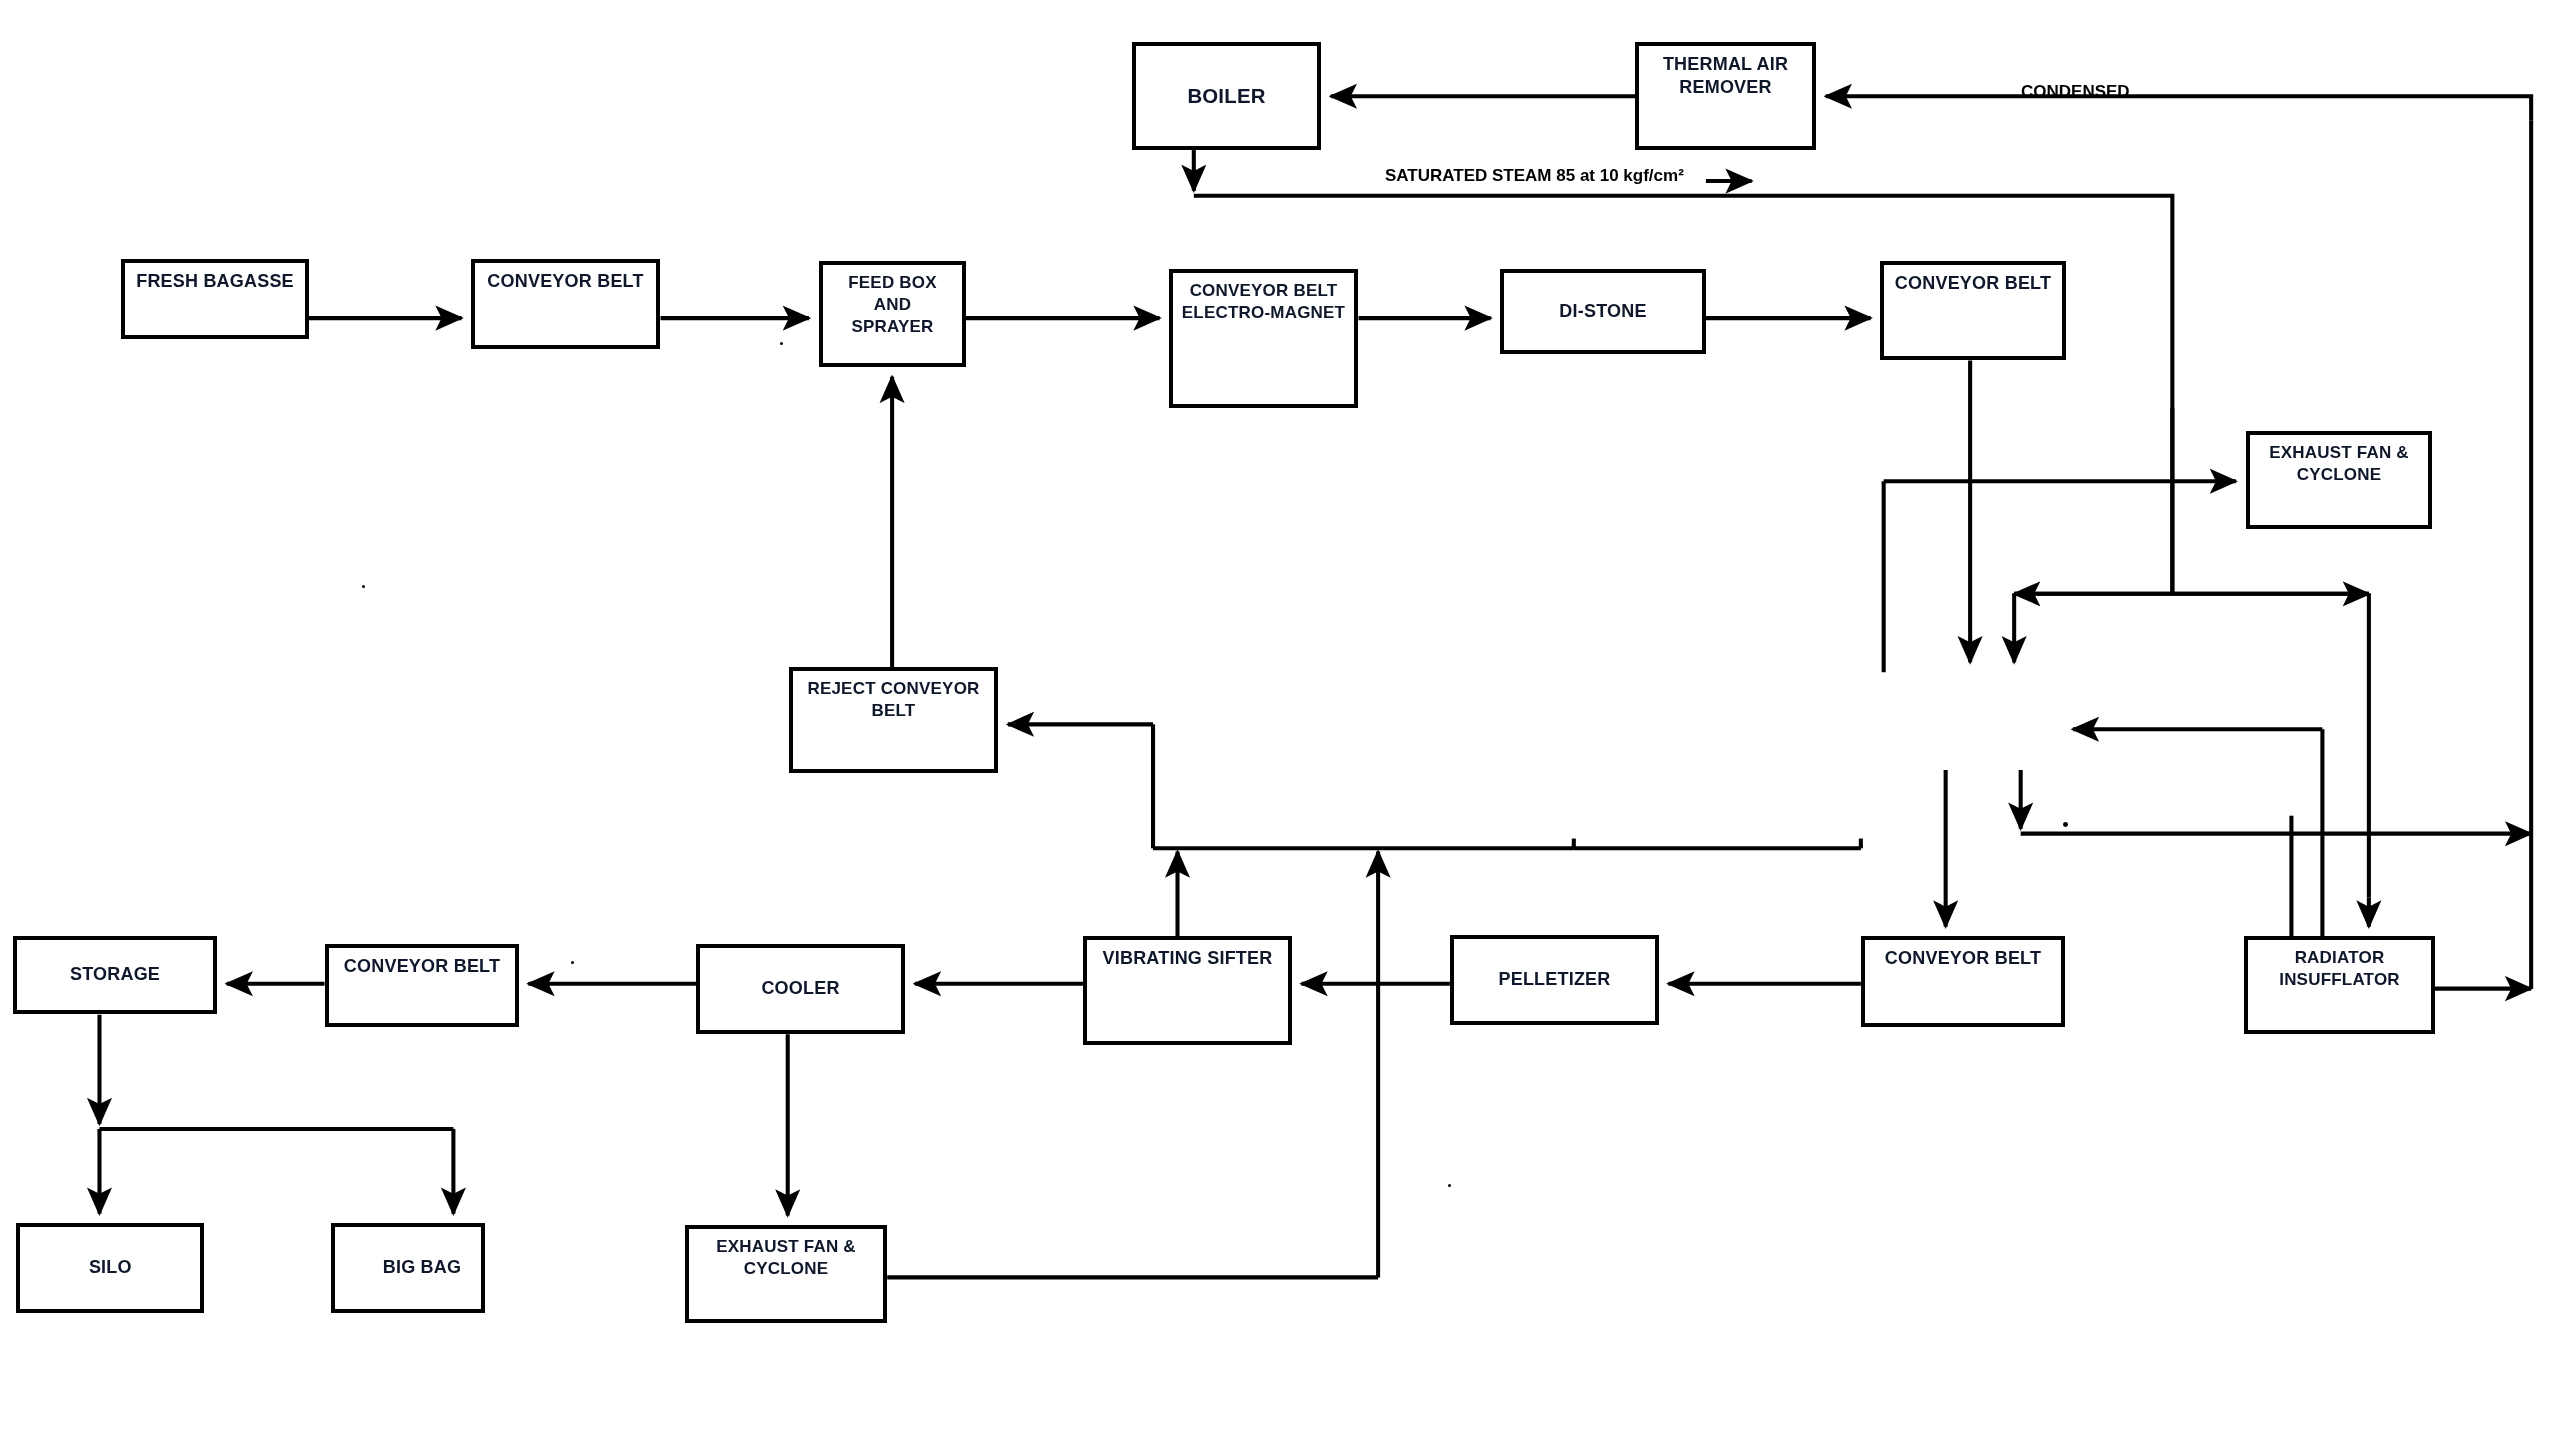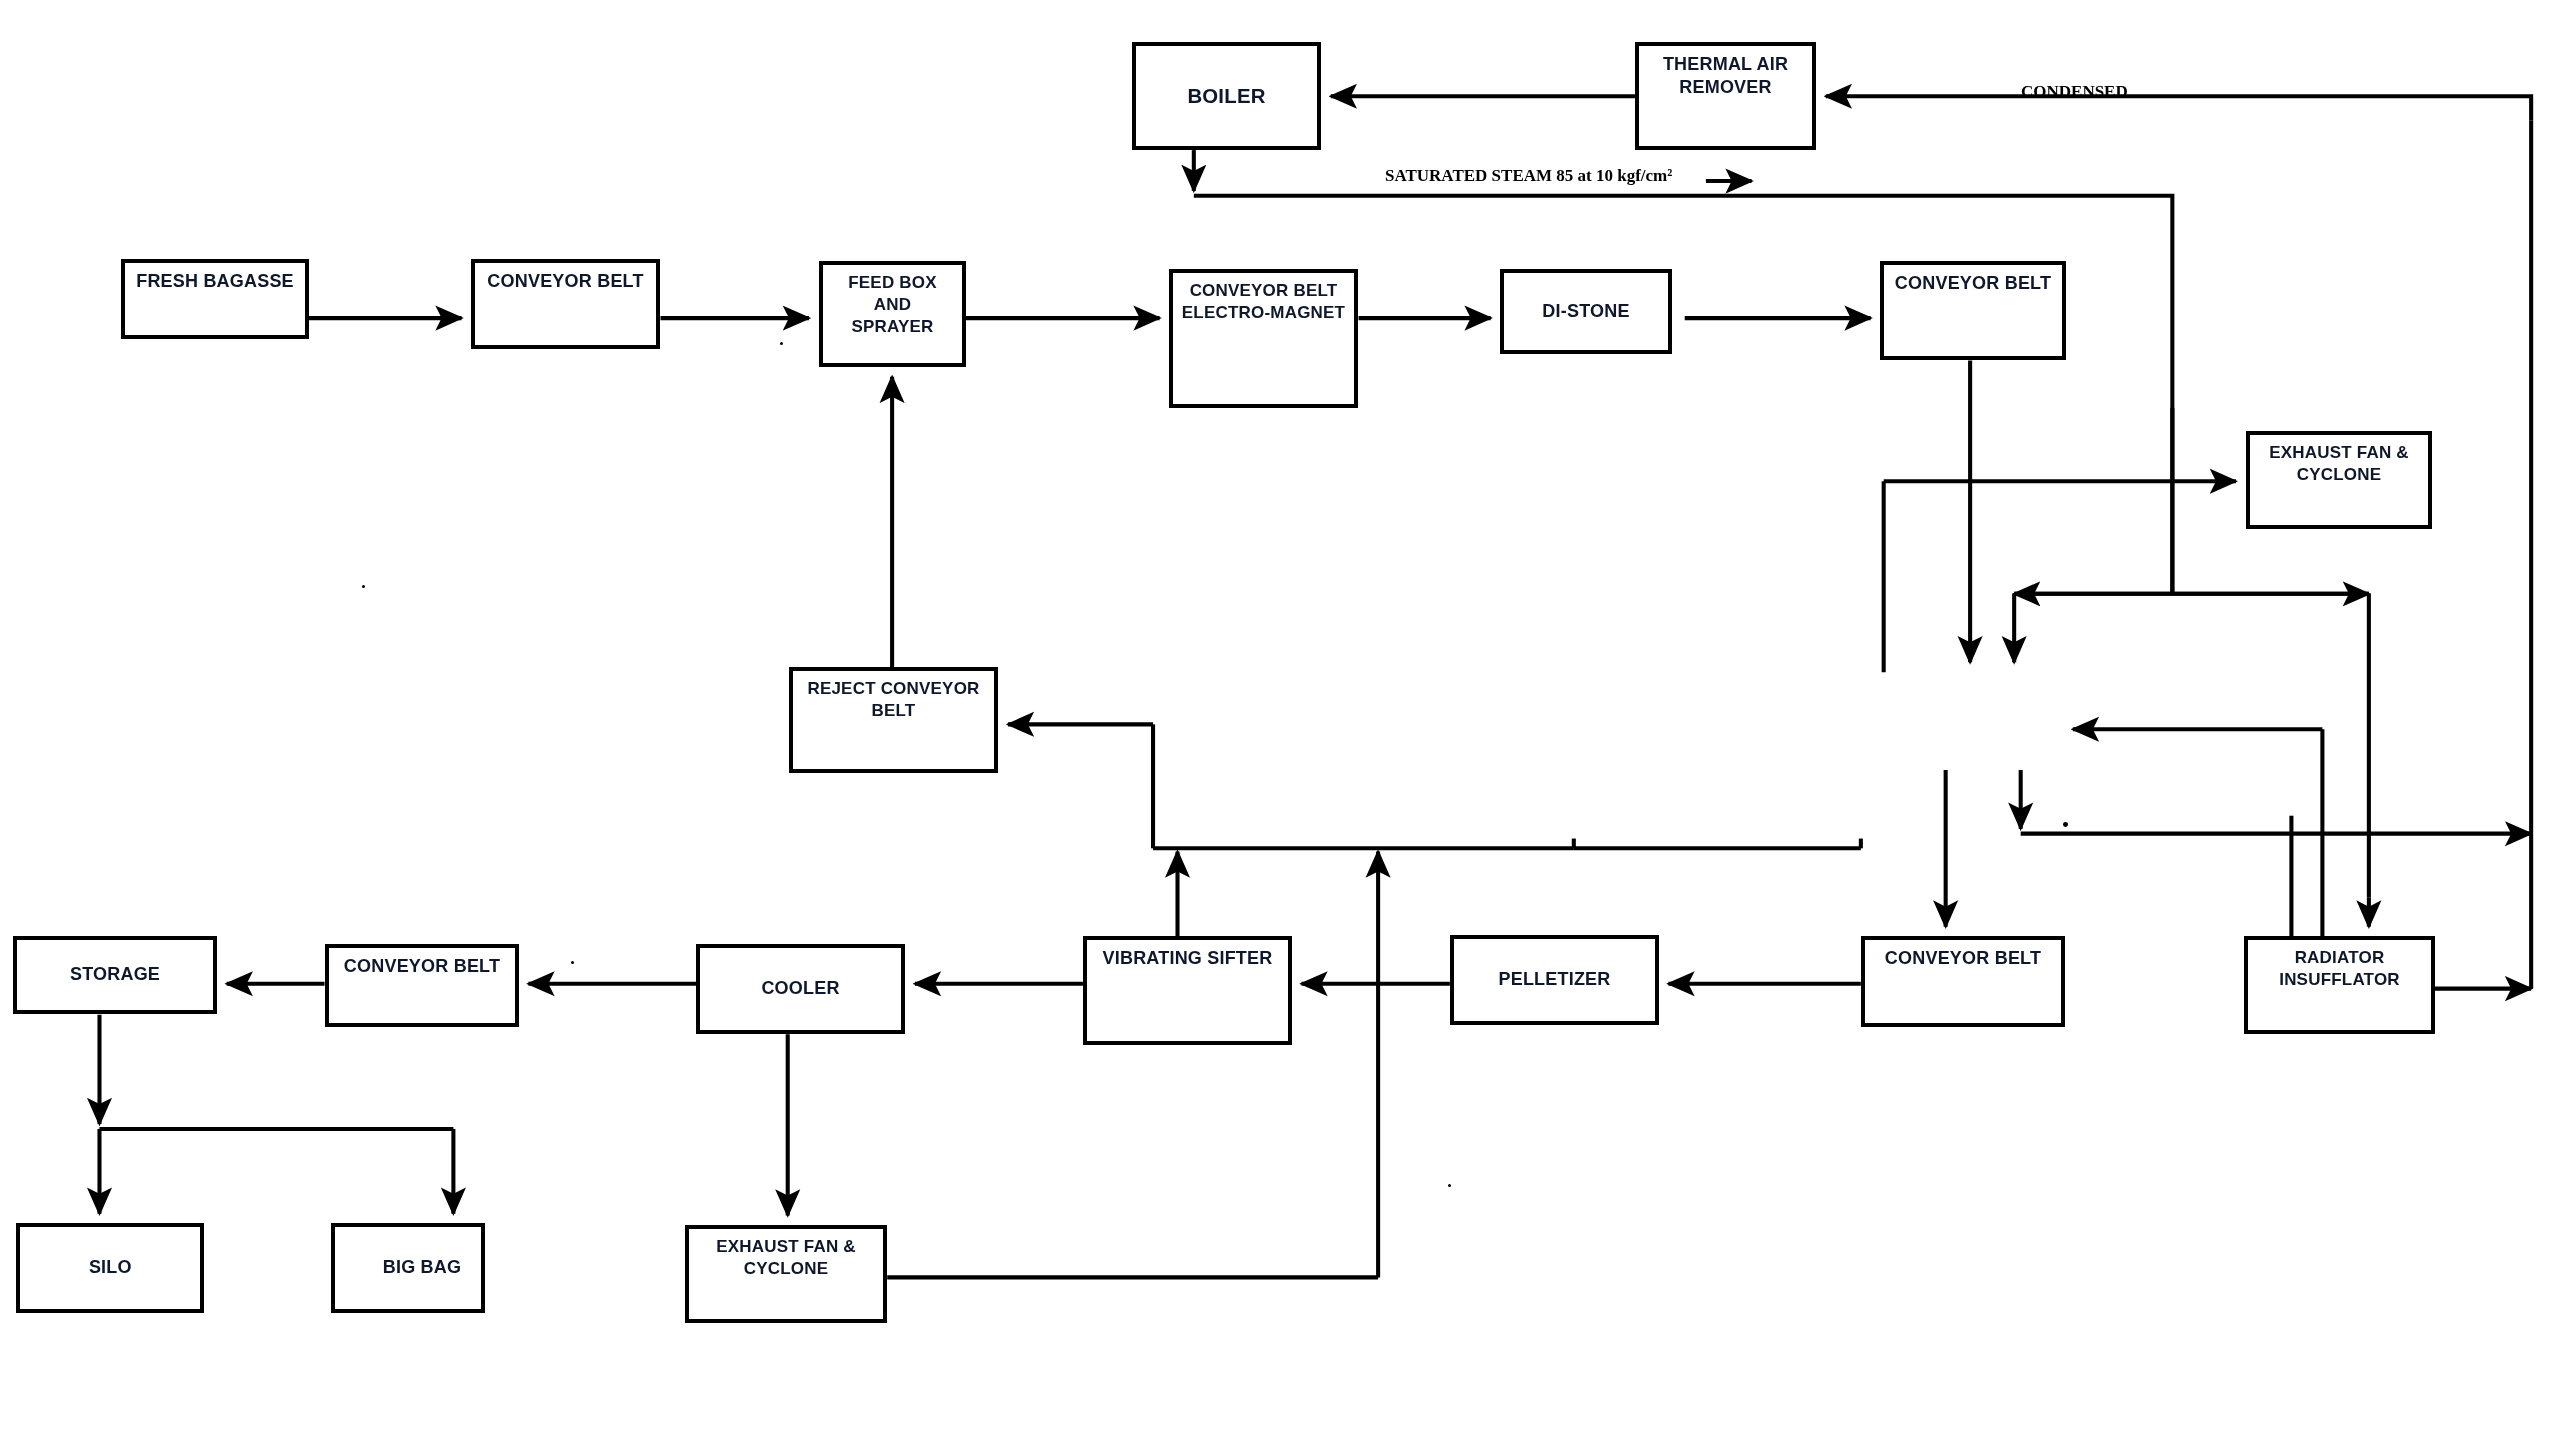--- a/index.html
+++ b/index.html
@@ -48,21 +48,21 @@
     display: block;
     width: 100%;
   }
   .sz-lg  { font-size: 20.4px; }
   .sz-md  { font-size: 18px; }
   .sz-sm  { font-size: 17px; }
   .center-v { align-items: center; }
   .center-v .node-label { padding-top: 0; }
   .edge-label {
     position: absolute;
-    font-family: Liberation Serif, serif;
+    font-family: Liberation Sans, sans-serif;
     font-weight: bold;
     font-size: 17px;
     color: #000000;
     white-space: nowrap;
     z-index: 6;
     text-align: center;
   }
   .speck {
     position: absolute;
     background: #000;
@@ -183,21 +183,21 @@
   <div class="node-box" style="left:819px; top:261px; width:147px; height:106px;">
     <span class="node-label sz-sm">FEED BOX AND
 SPRAYER</span>
   </div>
 
   <div class="node-box" style="left:1169px; top:269px; width:189px; height:139px;">
     <span class="node-label sz-sm">CONVEYOR BELT
 ELECTRO-MAGNET</span>
   </div>
 
-  <div class="node-box center-v" style="left:1500px; top:269px; width:172px; height:85px;">
+  <div class="node-box center-v" style="left:1500px; top:269px; width:206px; height:85px;">
     <span class="node-label sz-md">DI-STONE</span>
   </div>
 
   <div class="node-box" style="left:1880px; top:261px; width:186px; height:99px;">
     <span class="node-label sz-md">CONVEYOR BELT</span>
   </div>
 
   <div class="node-box" style="left:2246px; top:431px; width:186px; height:98px;">
     <span class="node-label sz-sm">EXHAUST FAN &amp;
 CYCLONE</span>

